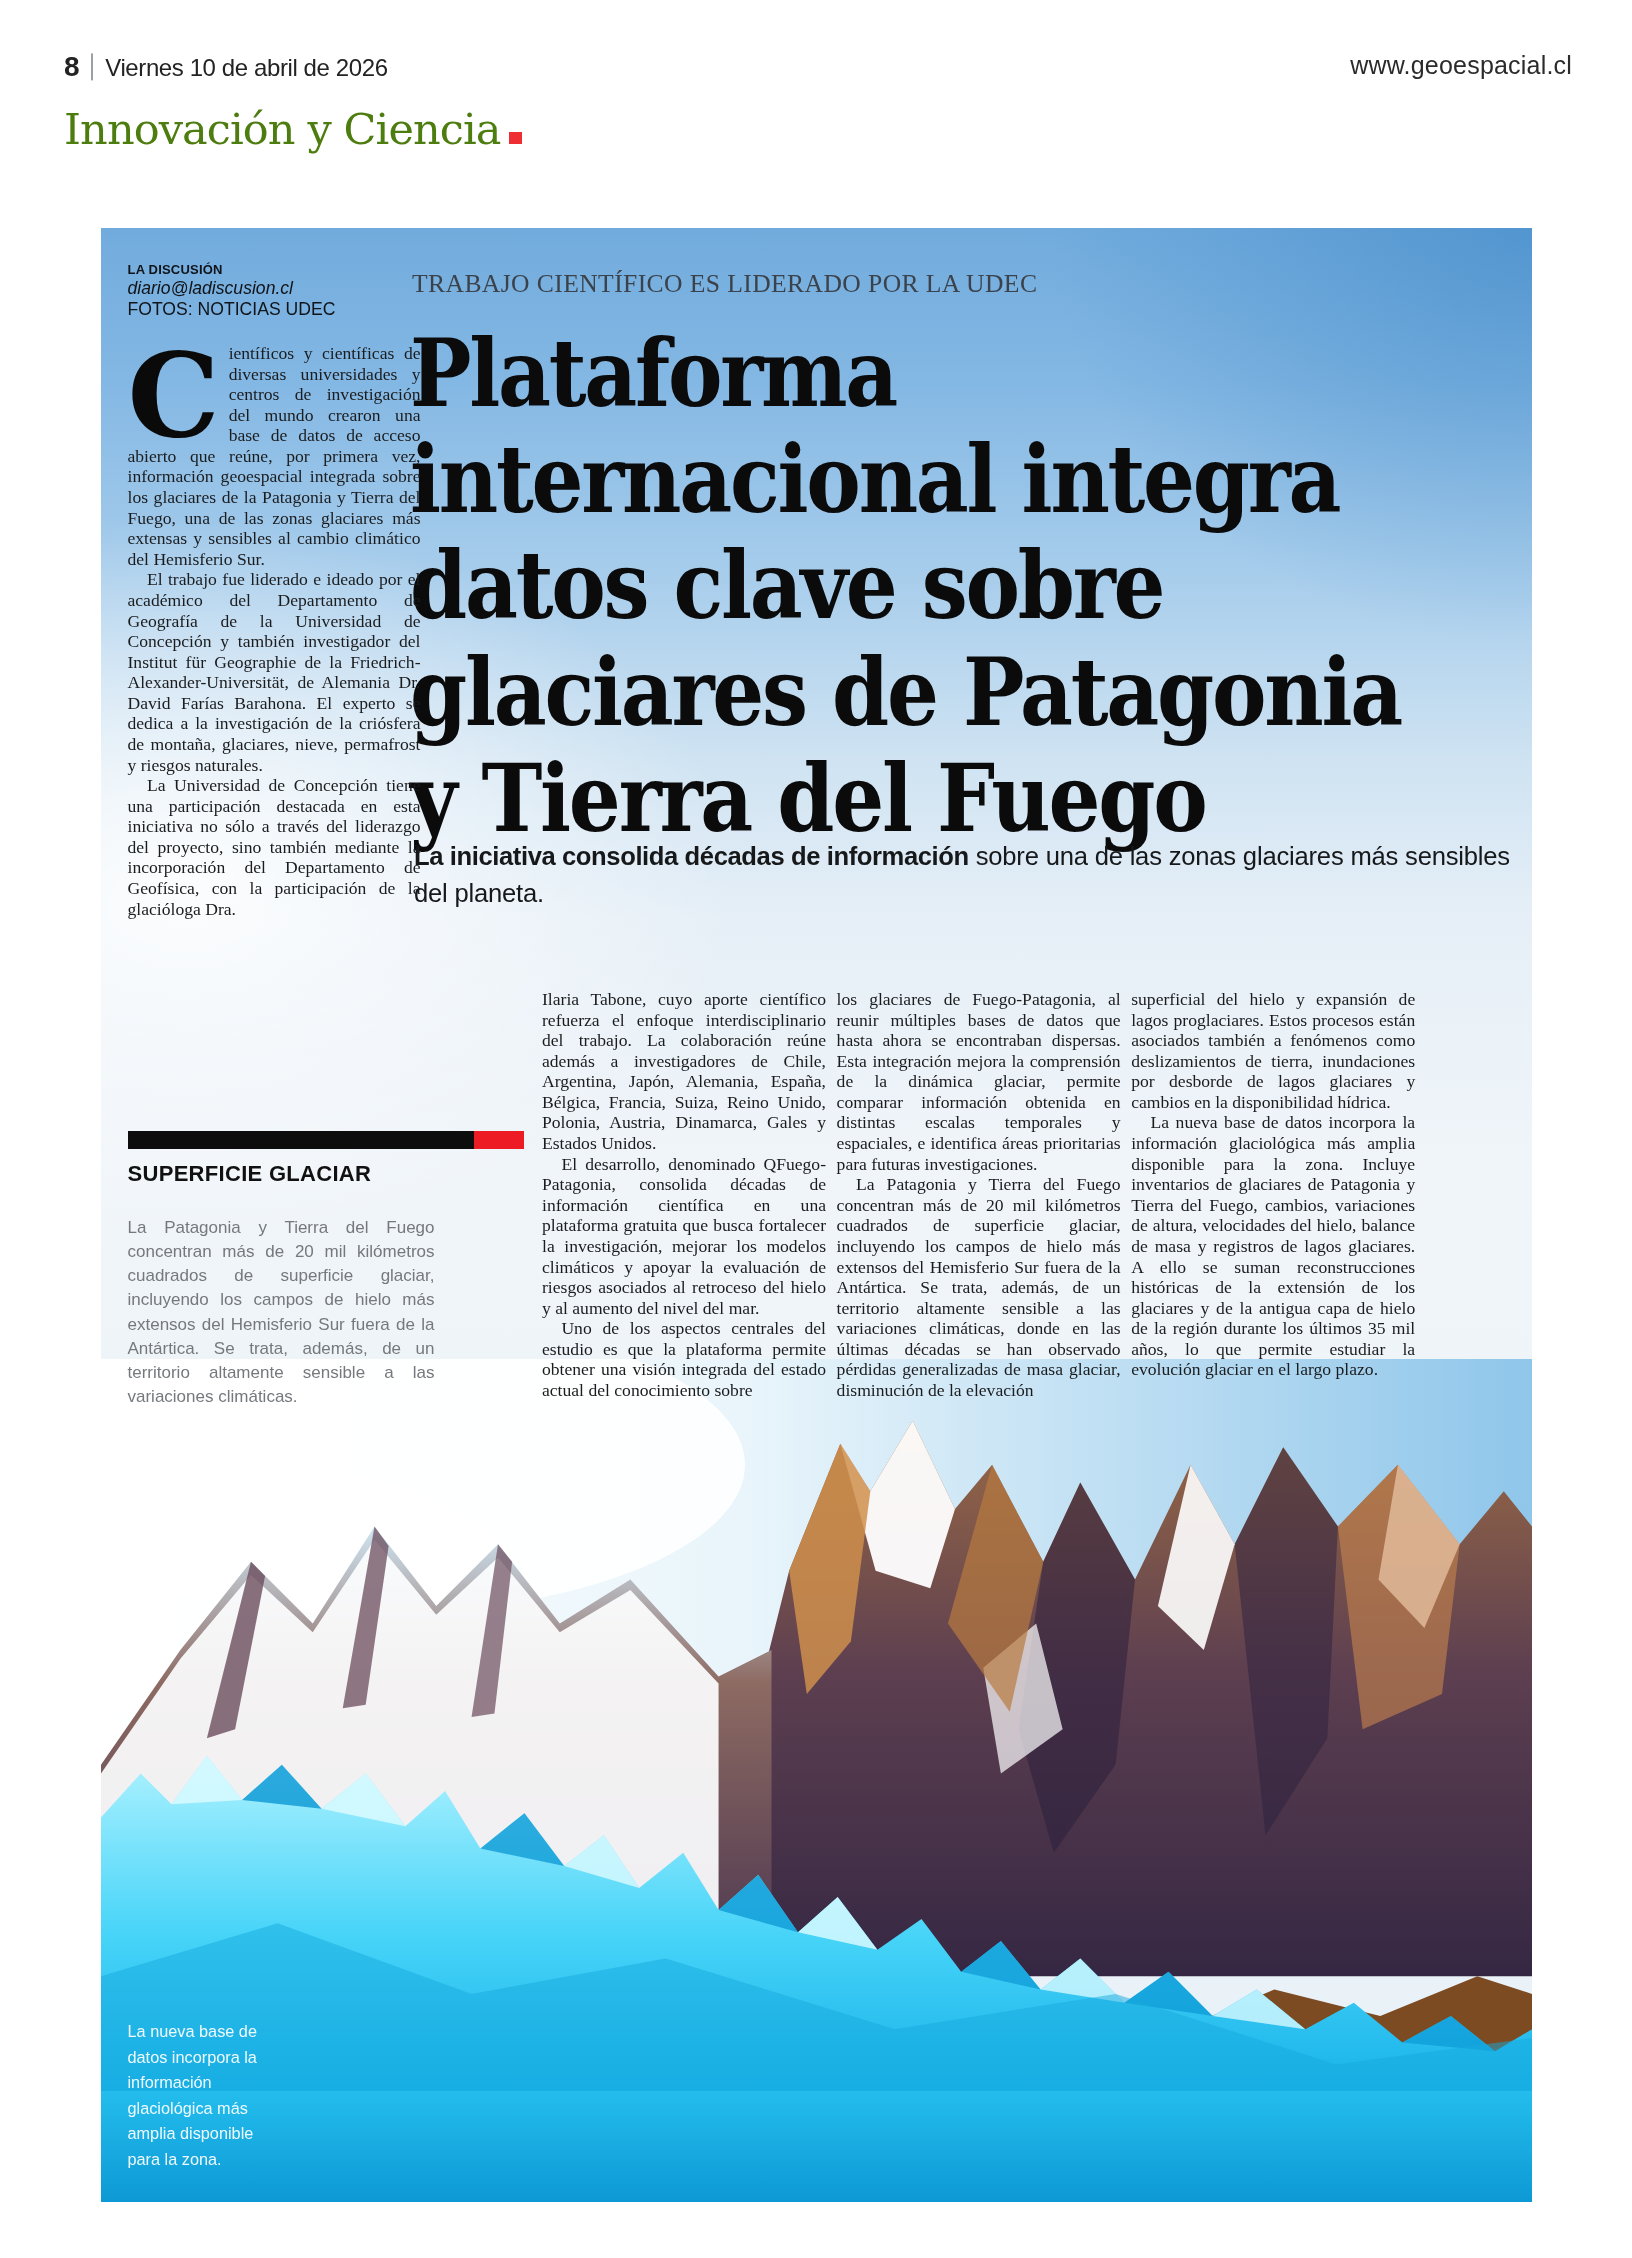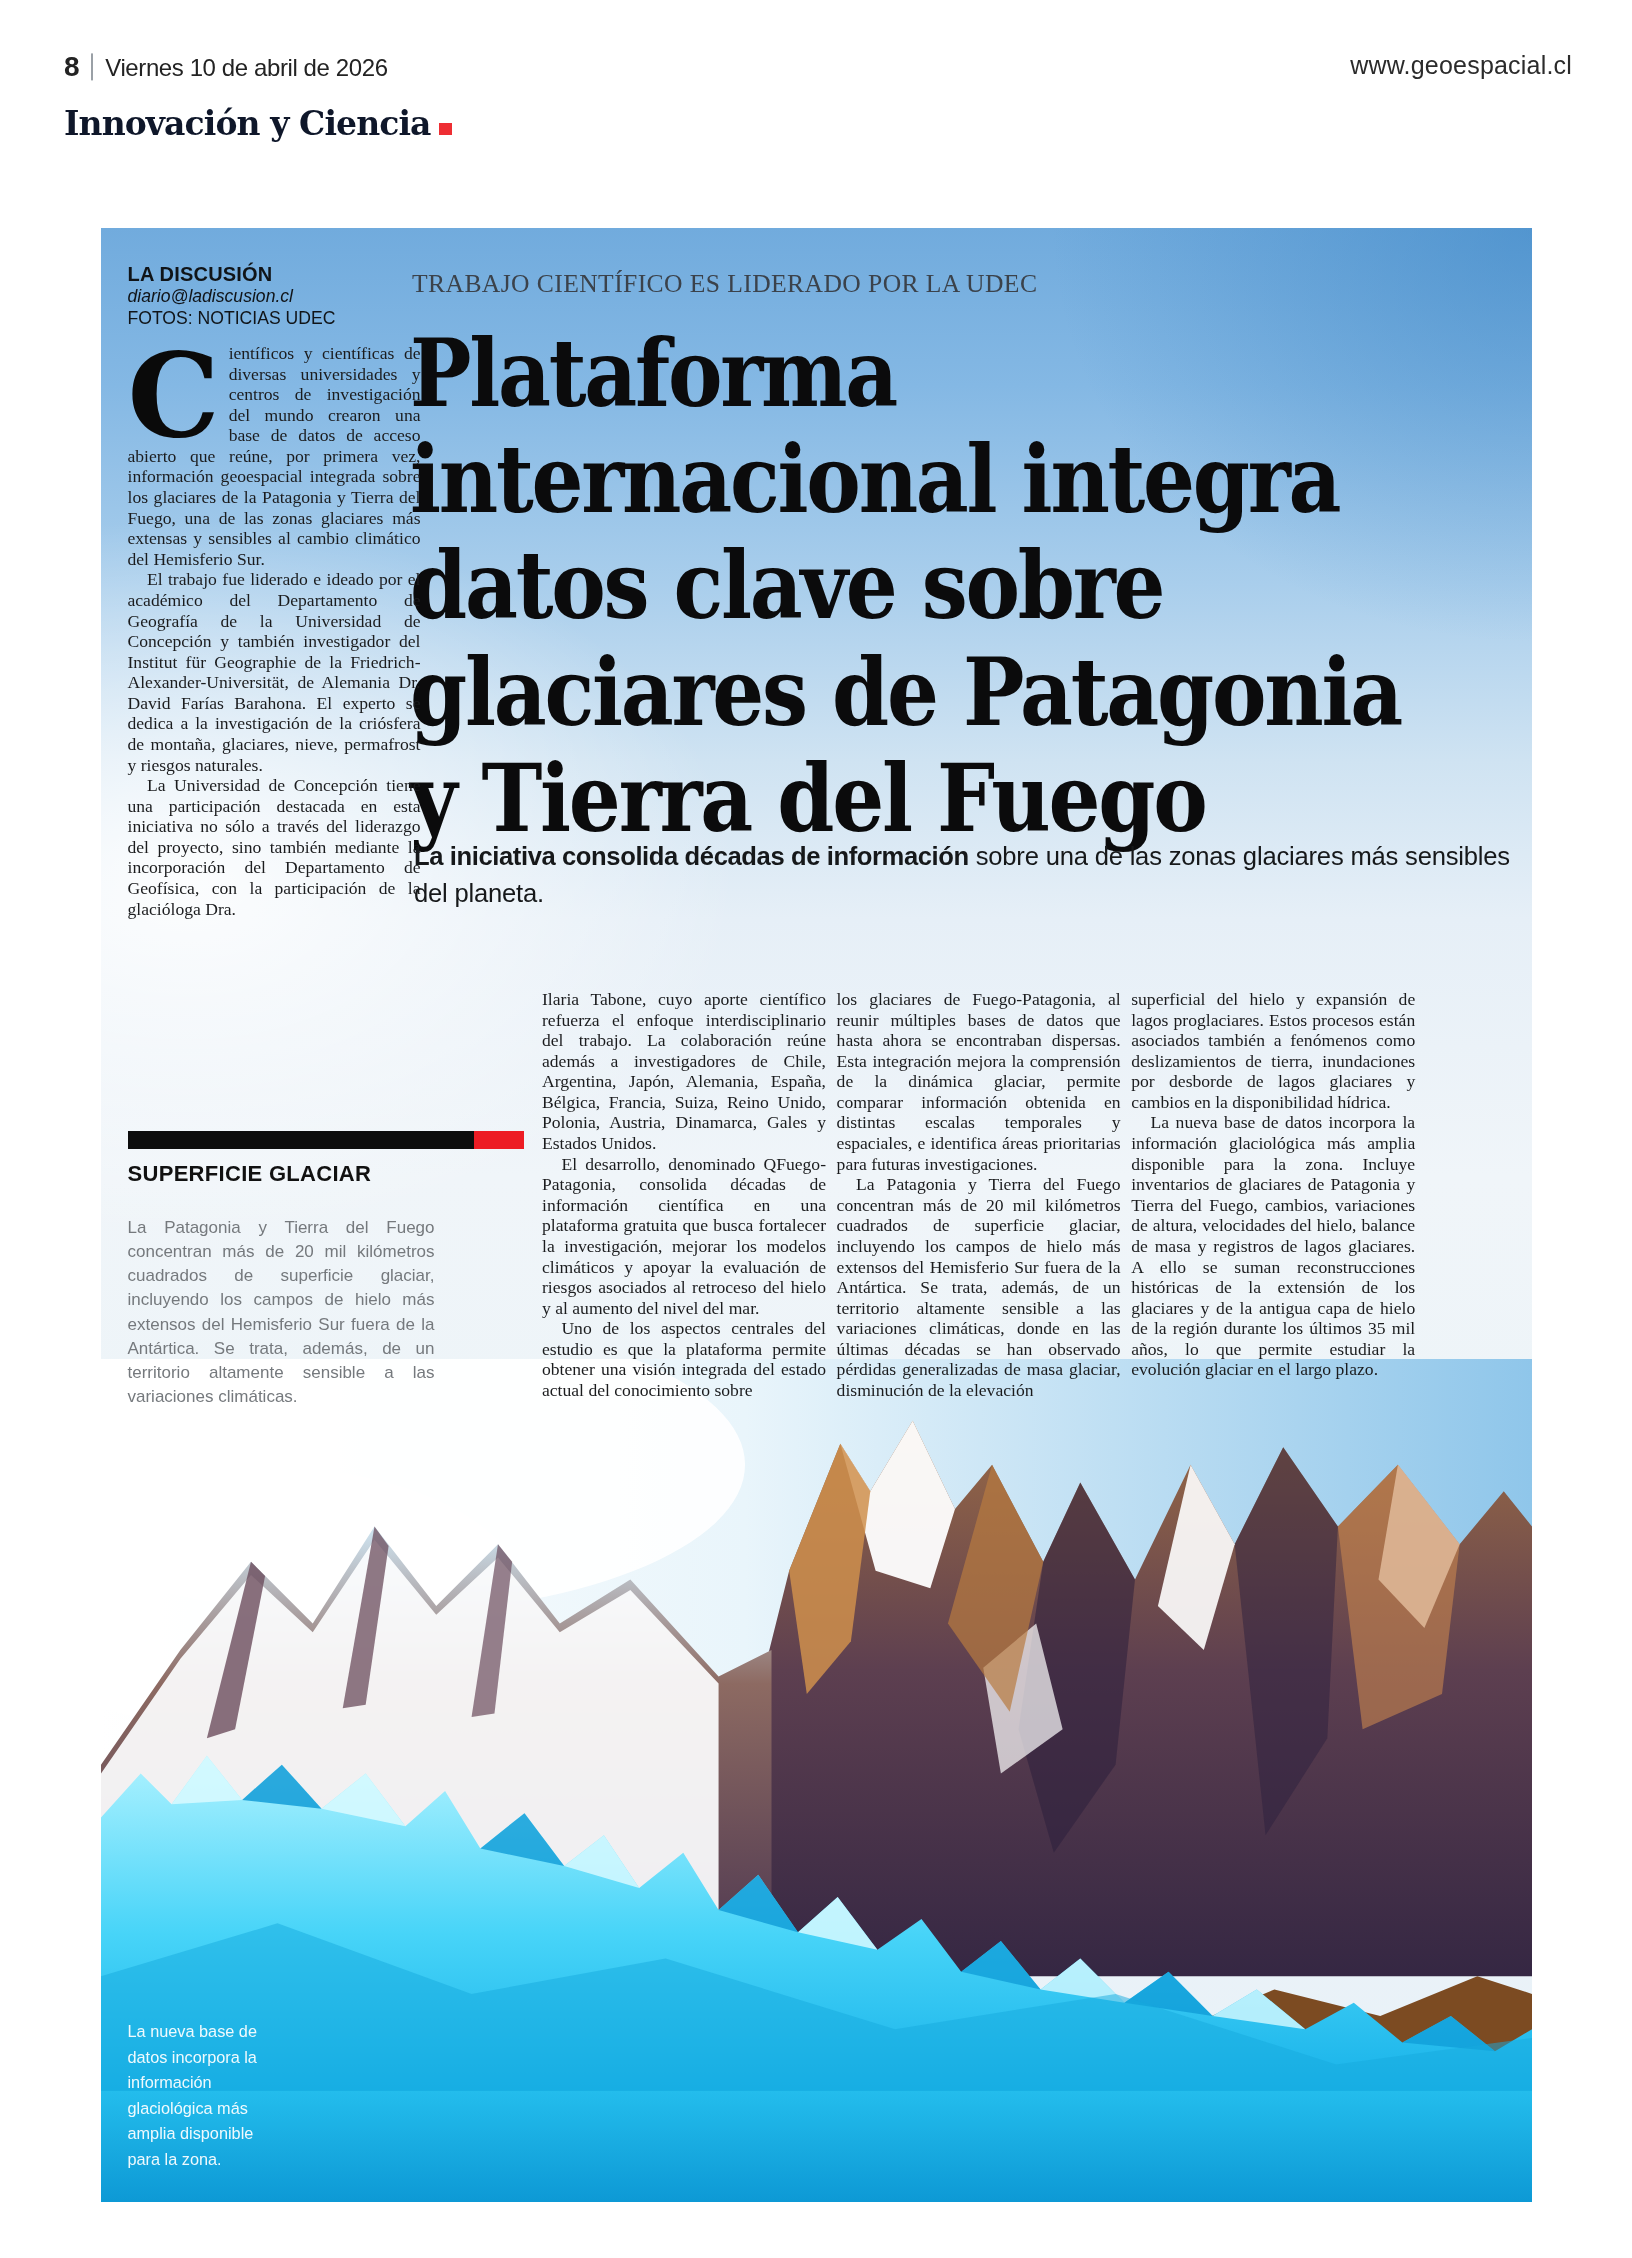--- a/index.html
+++ b/index.html
@@ -8,36 +8,36 @@
 
   
   .masthead{position:absolute;left:64px;right:60px;top:49px;height:41px;}
   .mh-left{position:absolute;left:0;top:0;display:flex;align-items:baseline;gap:12.4px;color:#232323;}
   .pnum{font-size:28px;font-weight:700;letter-spacing:-0.9px;}
   .pdiv{width:1.8px;height:26.5px;background:#9aa0a6;display:inline-block;transform:translateY(4.4px);}
   .pdate{font-size:24px;font-weight:400;letter-spacing:-0.4px;}
   .mh-right{position:absolute;right:0;top:1.8px;font-size:25px;color:#2b2b2b;letter-spacing:0.2px;}
 
   .section-row{position:absolute;left:64px;top:104px;white-space:nowrap;}
-  .section-title{font-family:"DejaVu Serif",serif;font-weight:700;font-size:33px;color:#0f172a;letter-spacing:-0.9px;}
+  .section-title{font-family:"DejaVu Serif",serif;font-weight:400;font-size:43px;color:#4d7c0f;letter-spacing:-0.9px;}
   .section-dot{display:inline-block;width:12.4px;height:12.4px;background:#ee2e33;margin-left:8.8px;}
 
   
   .box{position:absolute;left:101px;top:228px;width:1431px;height:1974px;overflow:hidden;
     background:
       radial-gradient(55% 26% at 6% 33%, rgba(255,255,255,.9), rgba(255,255,255,0) 70%),
       radial-gradient(48% 30% at 100% 0%, rgba(52,128,194,.5), rgba(52,128,194,0) 70%),
       linear-gradient(180deg,#71abdd 0%,#84b8e4 8%,#a9ceec 18%,#cfe3f2 27%,#e6eff7 35%,#f0f5f9 48%,#edf4f8 62%,#e8f1f8 100%);
   }
 
   .photo{position:absolute;left:0;top:1131px;width:1431px;height:843px;z-index:1;}
 
   
   .byline{position:absolute;left:26.5px;top:34px;z-index:2;color:#101418;line-height:1.22;}
-  .byline .b1{font-size:20px;font-weight:700;letter-spacing:0.2px;}
+  .byline .b1{font-size:13px;font-weight:700;letter-spacing:0.2px;}
   .byline .b2{font-size:17.6px;font-style:italic;}
   .byline .b3{font-size:17.6px;}
 
   .kicker{position:absolute;left:311px;top:41px;z-index:2;font-family:"Liberation Serif",serif;
           font-size:25.6px;color:#3b424b;letter-spacing:0.4px;}
 
   .headline{position:absolute;left:309px;top:92px;z-index:2;margin:0;width:1288px;
             font-family:"DejaVu Serif",serif;font-weight:700;font-size:94px;line-height:1.13;
             letter-spacing:-2.6px;color:#0b0b0c;white-space:pre-line;
             transform:scaleX(.87);transform-origin:0 0;}

